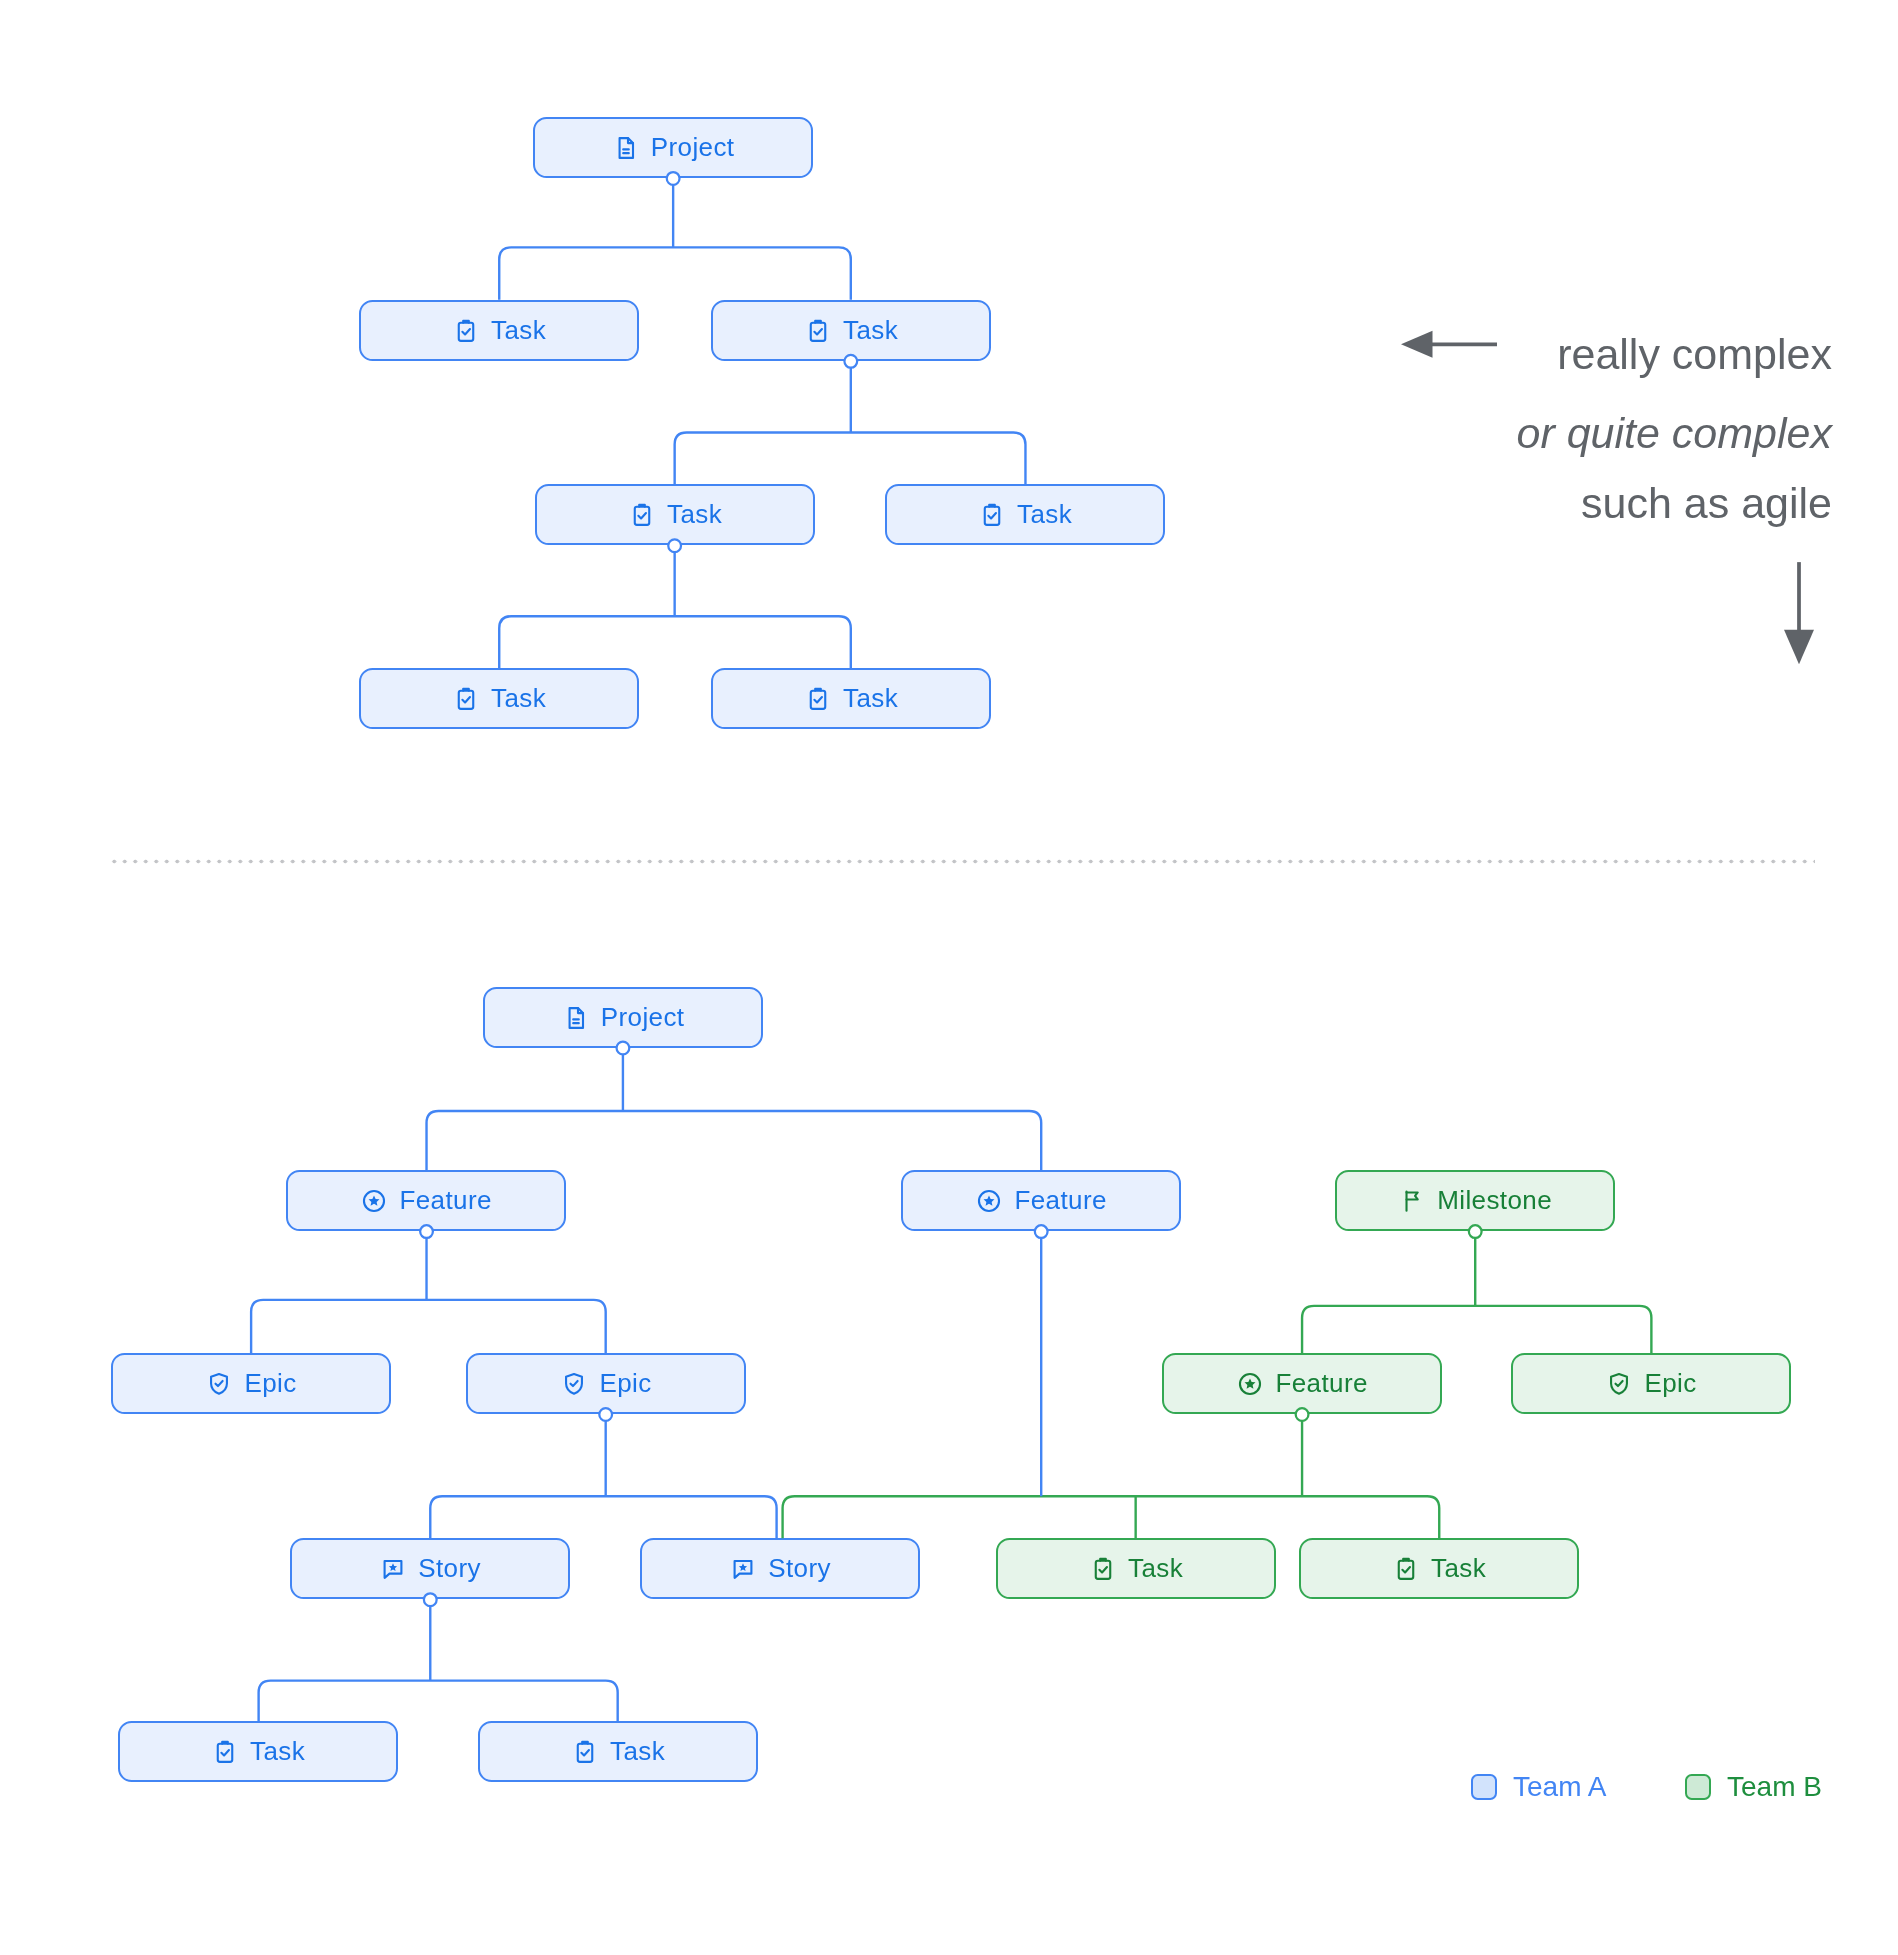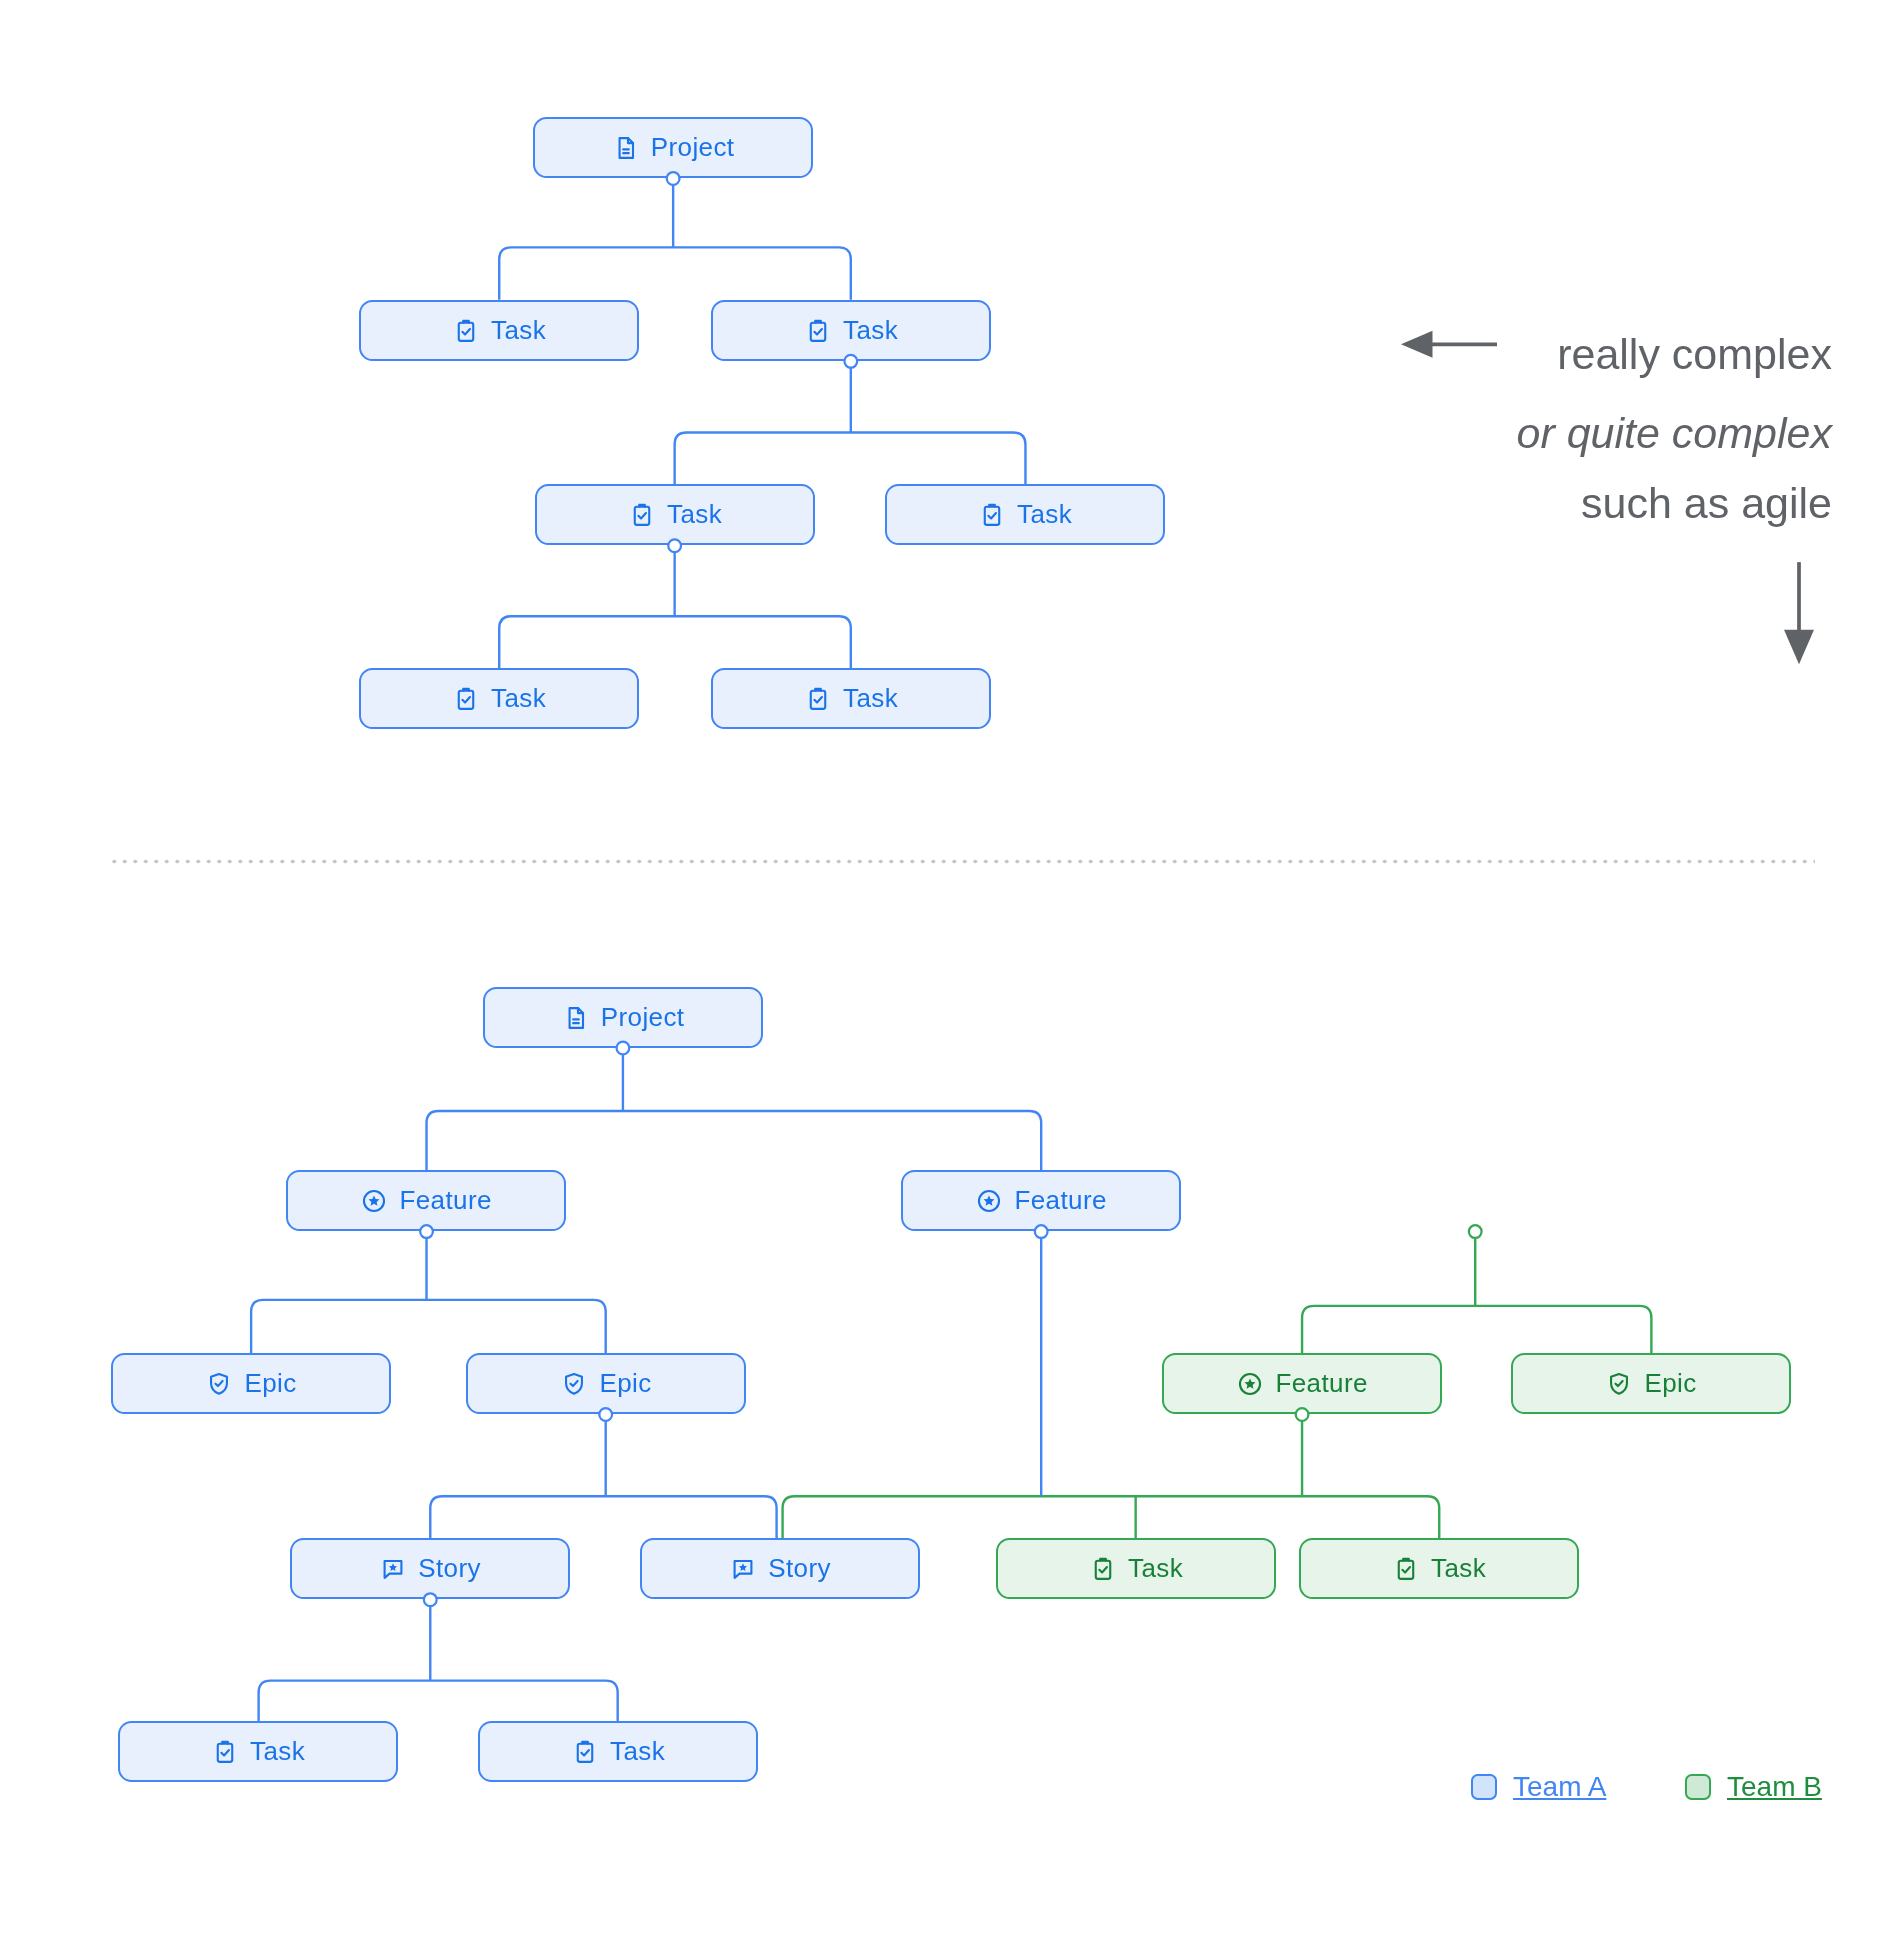--- a/index.html
+++ b/index.html
@@ -36,21 +36,21 @@
   .ann-arrow { position:absolute; pointer-events:none; }
 
   
   .divider {
     position:absolute; left:109px; top:859px; width:1706px; height:5.2px;
     background-image:radial-gradient(circle, #c3c4c7 1.8px, rgba(0,0,0,0) 2.2px);
     background-size:10.5px 5.2px; background-repeat:repeat-x; background-position:left center;
   }
 
   
-  .legend-item { position:absolute; display:flex; align-items:center; gap:16.5px; font-size:28px; font-weight:500;text-decoration:underline; }
+  .legend-item { position:absolute; display:flex; align-items:center; gap:16.5px; font-size:28px; font-weight:500; }
   .legend-swatch { width:25.5px; height:25.5px; border-radius:6.7px; border:2.2px solid; box-sizing:border-box; }
   .legend-a { left:1471px; top:1771px; color:#4285f4; }
   .legend-b { left:1673px; top:1771px; color:#1e8e3e;margin-left:12px; }
   .legend-a .legend-swatch { background:#d2e3fc; border-color:#4285f4; }
   .legend-b .legend-swatch { background:#ceead6; border-color:#34a853; }
 </style>
 </head>
 <body>
 
 <svg width="0" height="0" style="position:absolute" aria-hidden="true">
@@ -171,20 +171,28 @@
       </span>
     <span class="label">Feature</span>
   </div>
   <div class="node blue" style="left:901px; top:1170px">
     <span class="icon">
         <svg viewBox="0 0 37 37" width="28" height="28">
           <use href="#ic-feature"></use>
         </svg>
       </span>
     <span class="label">Feature</span>
+  </div>
+  <div class="node green" style="left:1335px; top:1170px">
+    <span class="icon">
+        <svg viewBox="0 0 37 37" width="28" height="28">
+          <use href="#ic-milestone"></use>
+        </svg>
+      </span>
+    <span class="label">Milestone</span>
   </div>
   <div class="node blue" style="left:111px; top:1353px">
     <span class="icon">
         <svg viewBox="0 0 37 37" width="28" height="28">
           <use href="#ic-epic"></use>
         </svg>
       </span>
     <span class="label">Epic</span>
   </div>
   <div class="node blue" style="left:466px; top:1353px">

